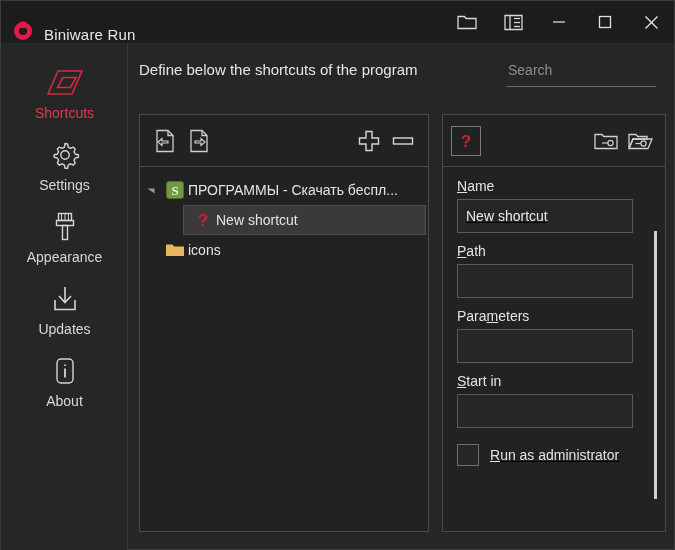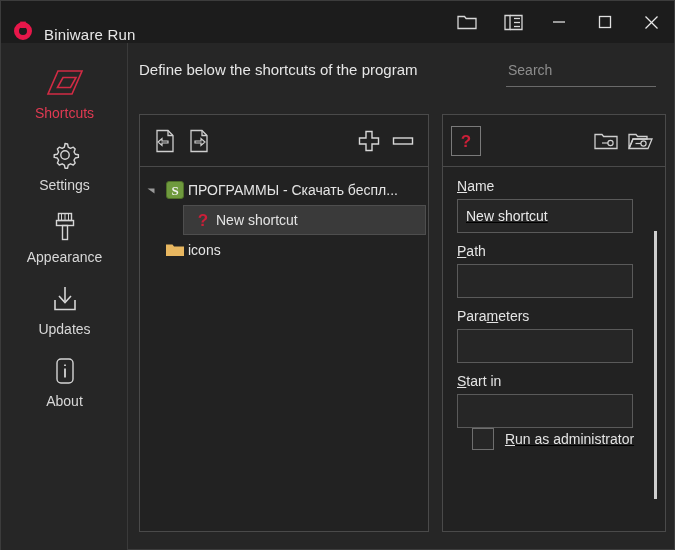--- a/index.html
+++ b/index.html
@@ -143,21 +143,21 @@
     display: block;
     width: 176px; height: 34px;
     background: #262626;
     border: 1px solid #5a5a5a;
     color: #eaeaea; font-size: 14px;
     font-family: "Liberation Sans", sans-serif;
     padding: 0 8px; outline: none;
   }
   .check-row {
     display: flex; align-items: center;
-    margin-top: 0; cursor: default; justify-content: center;
+    margin-top: 16px; cursor: default;
   }
   .check-box {
     width: 22px; height: 22px;
     border: 1px solid #6e6e6e;
     background: #262626;
     flex: 0 0 auto;
   }
   .check-label {
     margin-left: 11px;
     color: #e4e4e4; font-size: 14px;

